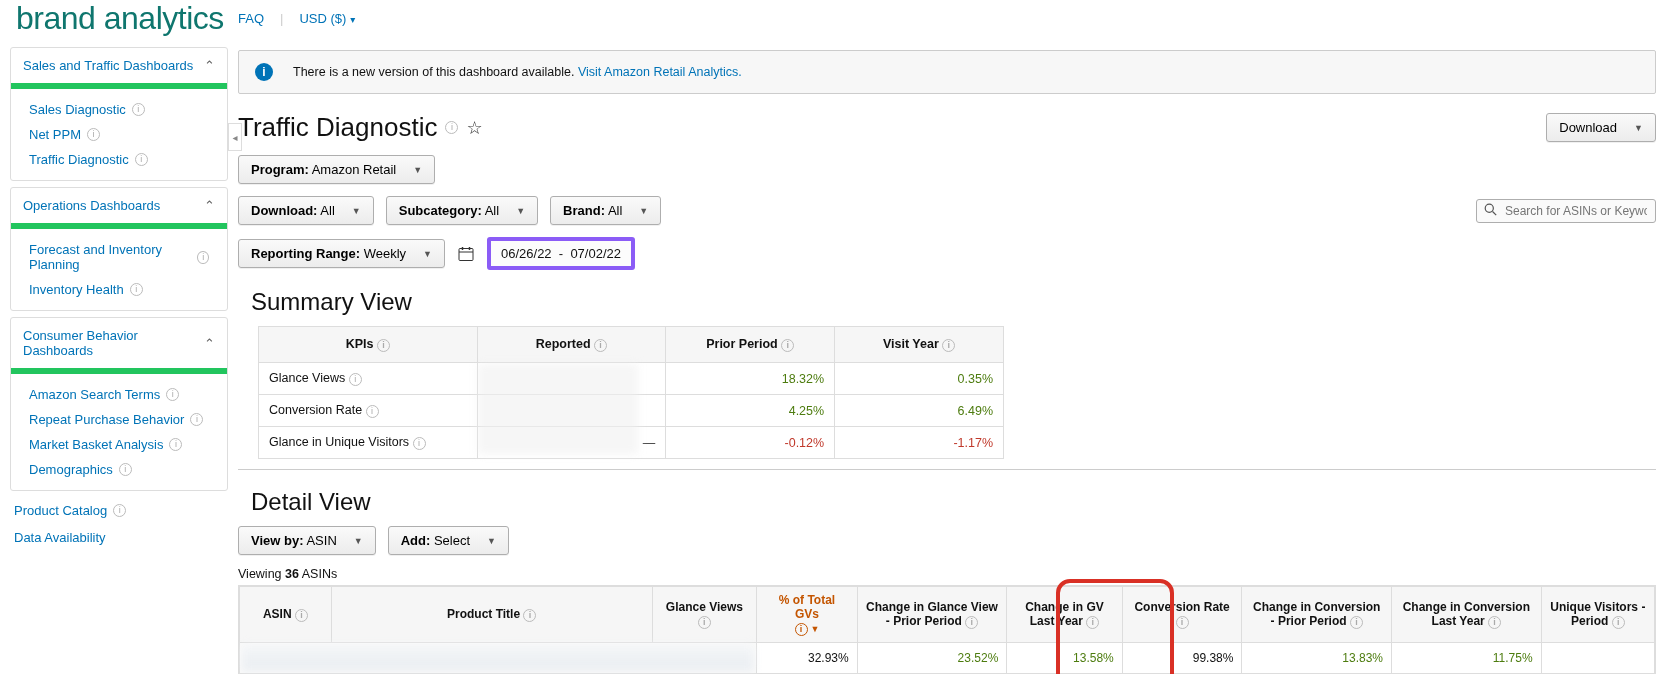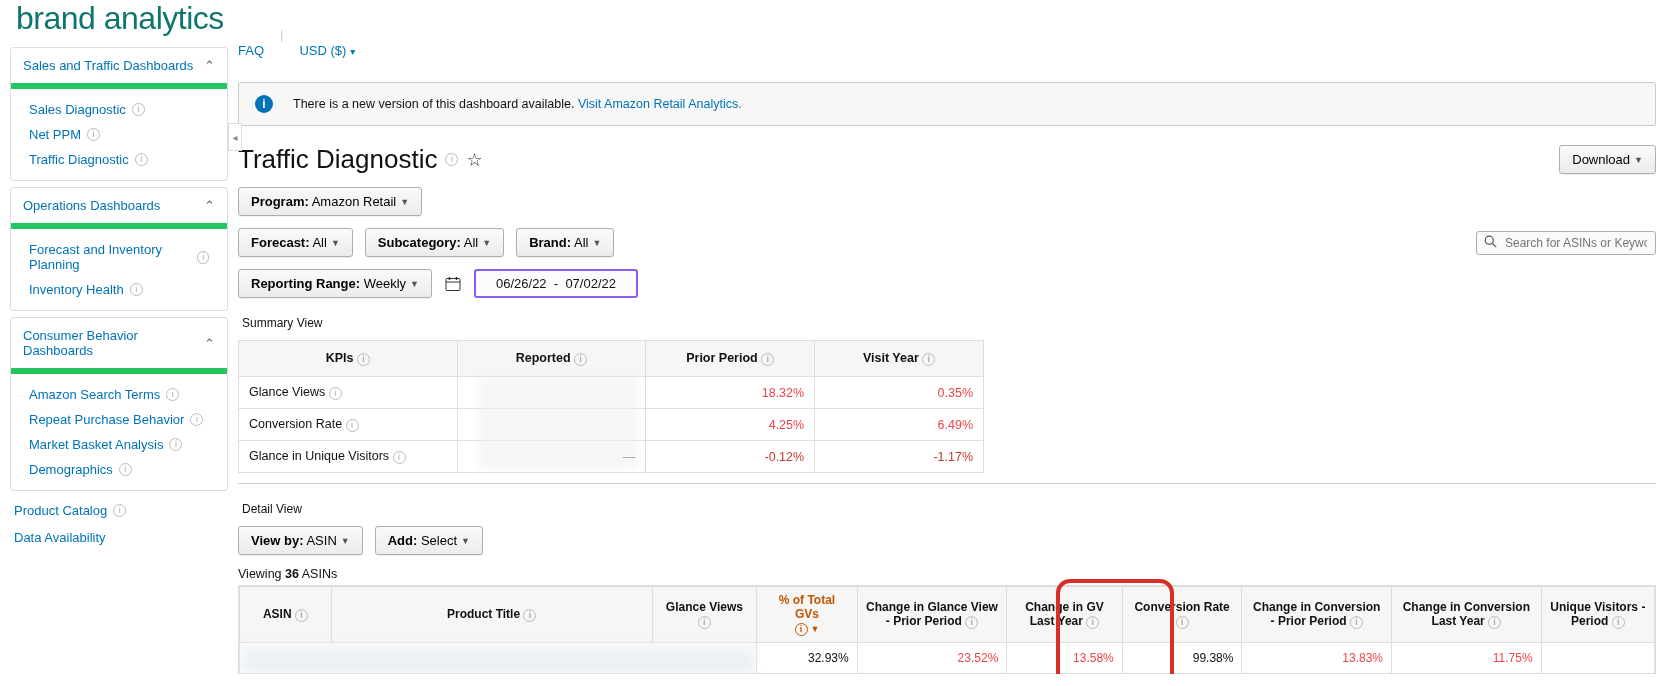--- a/index.html
+++ b/index.html
@@ -2,21 +2,21 @@
 <html><head>
 <meta charset="utf-8">
 <style>
   * { box-sizing: border-box; margin: 0; padding: 0; }
   body { font-family: "Amazon Ember", Arial, sans-serif; font-size: 13px; color: #111; background: #fff; width: 1666px; }
   a { text-decoration: none; }
 
   .topbar { display: flex; align-items: flex-start; gap: 20px; padding: 0 10px; }
   .brand-logo { font-size: 32px; font-weight: 300; color: #0f766e; padding: 0 0 10px 6px; letter-spacing: -0.5px; }
   .top-links { display: flex; gap: 16px; align-items: center; font-size: 13px; padding-top: 4px; }
-  .top-link { color: #0073b7; cursor: pointer; margin-top: 32px; }
+  .top-link { color: #0073b7; cursor: pointer; }
   .top-sep { color:#ccc; }
   .top-link .chev { font-size: 10px; margin-left: 4px; }
 
   .layout { display: flex; align-items: flex-start; }
   .sidebar { width: 238px; flex: 0 0 238px; padding: 0 10px 0 10px; }
   .main { flex: 1; padding: 0 10px 0 0; position: relative; }
 
   .side-card { border: 1px solid #ddd; border-radius: 3px; margin-bottom: 6px; }
   .side-head { display: flex; justify-content: space-between; align-items: center; padding: 10px 12px; font-size: 13px; color: #0073b7; cursor: pointer; }
   .side-head .chev { color:#666; }
@@ -30,41 +30,41 @@
   .banner { border:1px solid #ccc; background:#f7f7f7; display:flex; align-items:center; gap:20px; padding: 12px 16px; border-radius:2px; }
   .banner-ic { width:18px; height:18px; border-radius:50%; background:#0073b7; color:#fff; font-weight:bold; font-size:12px; display:flex; align-items:center; justify-content:center; }
   .banner-text { font-size: 12.5px; }
   .banner-text a { color:#0073b7; }
 
   .page-head { display:flex; align-items:center; justify-content:space-between; margin: 18px 0 12px 0; }
   .page-title-wrap { display:flex; align-items:center; gap:8px; }
   .page-title { font-size: 26px; font-weight: 400; }
   .star { font-size: 18px; color:#333; cursor:pointer; }
 
-  .btn { display:inline-flex; align-items:center; gap:4px; border:1px solid #aeaeae; background: linear-gradient(#fafafa,#ececec); padding:6px 12px; font-size:13px; border-radius:3px; cursor:pointer; box-shadow:0 1px 0 rgba(0,0,0,.06); }
+  .btn { display:inline-flex; align-items:center; gap:17px; border:1px solid #aeaeae; background: linear-gradient(#fafafa,#ececec); padding:6px 12px; font-size:13px; border-radius:3px; cursor:pointer; box-shadow:0 1px 0 rgba(0,0,0,.06); }
   .btn .tri { font-size:9px; color:#555; }
   .btn-row { display:flex; gap:12px; margin-bottom:12px; align-items:center; }
   .btn-bold-part { font-weight: bold; }
 
   .cal-ic { display:inline-flex; width:18px; height:18px; align-items:center; justify-content:center; color:#333; }
-  .date-range { border:2px solid #8b5cf6; background:#fcfcfc; padding:5px 20px; font-size:13px; border-radius:3px; }
+  .date-range { border:4px solid #8b5cf6; background:#fcfcfc; padding:5px 10px; font-size:13px; border-radius:3px; }
 
   .search-wrap { position:relative; }
   .search-ic { position:absolute; left:8px; top:50%; transform:translateY(-50%); color:#555; }
   .search-input { width: 180px; border:1px solid #aeaeae; padding:4px 8px 4px 28px; font-size:12px; border-radius:3px; background:#fafafa; }
 
-  .section-h { font-size: 12px; font-weight: 400; margin: 18px 0 10px 4px; }
-
-  table.summary { border-collapse: collapse; width: 746px; }
+  .section-h { font-size: 24px; font-weight: 400; margin: 18px 0 10px 13px; }
+
+  table.summary { border-collapse: collapse; width: 746px; margin-left: 20px; }
   table.summary th, table.summary td { border:1px solid #ddd; font-size: 12.5px; }
   table.summary th { background:#f6f6f6; font-weight: bold; padding: 10px 8px; text-align: center; }
   table.summary td { padding: 8px 10px; }
   table.summary td.kpi { font-weight: normal; }
   table.summary td.val { text-align: right; }
-  .pos { color:#ef4444; }
+  .pos { color:#4d7c0f; }
   .neg { color:#c0392b; }
   .dash { color:#333; }
 
   .detail-table-wrap { margin-top: 4px; border:1px solid #ddd; border-bottom:none; overflow:hidden; }
   table.detail { border-collapse: collapse; width: 100%; }
   table.detail th, table.detail td { border:1px solid #ddd; font-size: 12px; text-align:center; }
   table.detail th { background:#f6f6f6; font-weight: bold; padding: 6px 8px; vertical-align: middle; height:40px; }
   table.detail td { padding: 8px 8px; text-align:right; }
   table.detail td.blur-cell { background:#fafafa; }
   .sort-active { color:#c45500; }
@@ -197,21 +197,21 @@
     <div class="btn-row">
       <button class="btn">
         <span><span class="btn-bold-part">Program:</span> <span>Amazon Retail</span></span>
         <span class="tri">▼</span>
       </button>
     </div>
 
     <div class="btn-row" style="justify-content:space-between;">
       <div style="display:flex;gap:12px;">
         <button class="btn">
-          <span><span class="btn-bold-part">Forecast:</span> <span>All</span></span>
+          <span><span class="btn-bold-part">Download:</span> <span>All</span></span>
           <span class="tri">▼</span>
         </button>
         <button class="btn">
           <span><span class="btn-bold-part">Subcategory:</span> <span>All</span></span>
           <span class="tri">▼</span>
         </button>
         <button class="btn">
           <span><span class="btn-bold-part">Brand:</span> <span>All</span></span>
           <span class="tri">▼</span>
         </button>

